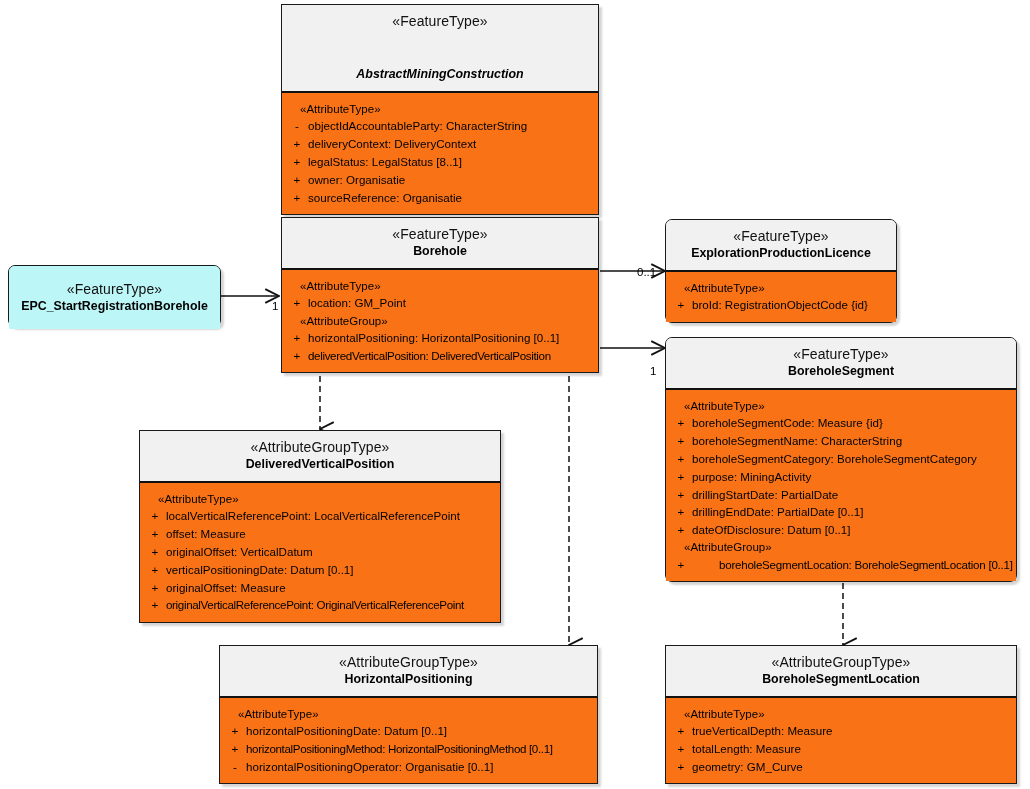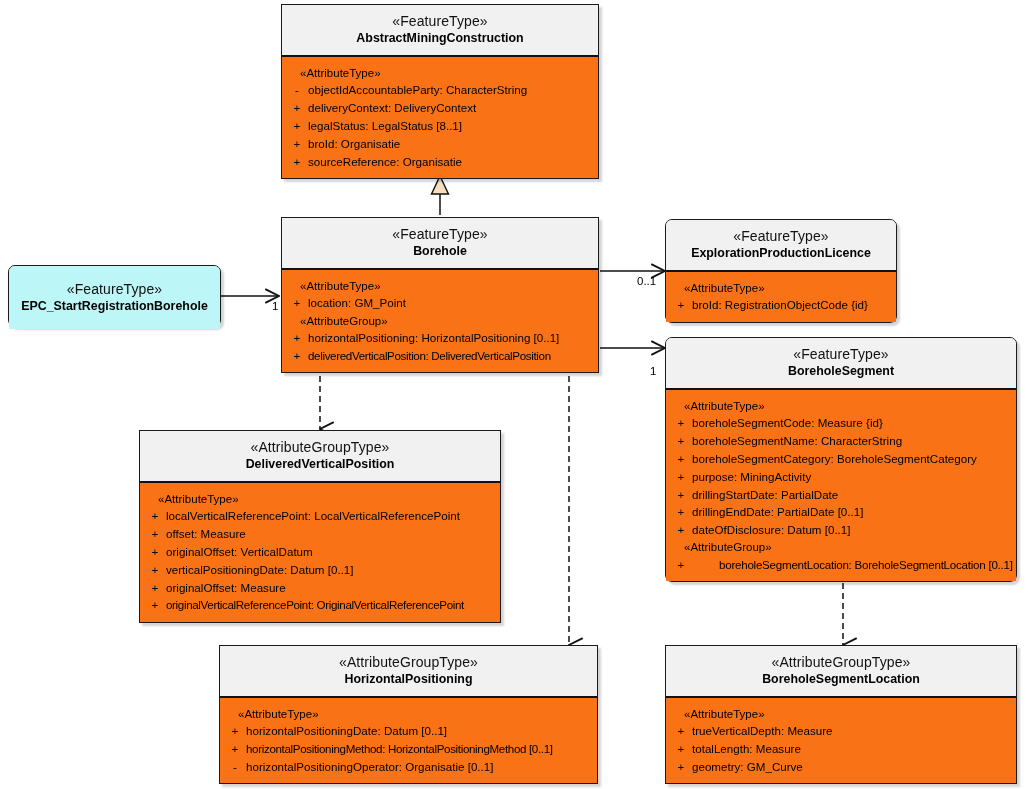--- a/index.html
+++ b/index.html
@@ -24,21 +24,21 @@
     background:#f1f1f1;
     border-bottom:2.4px solid #111;
     text-align:center;
     padding:7px 4px 8px 4px;
     line-height:1.32;
   }
   .uml.rounded .hdr{border-radius:6px 6px 0 0;}
   .uml.nobody .hdr{border-bottom:none;}
   .stereo{font-size:14px;color:#111;letter-spacing:0.1px;}
   .cname{font-size:12.4px;font-weight:bold;color:#000;}
-  .cname.abstract{}
+  .cname.abstract{font-style:italic;margin-top:36px;}
   .uml .body{
     padding:8px 4px 7px 4px;
     background:#f97316;
   }
   .grp{
     font-size:11.5px;
     padding:2px 0 3px 14px;
   }
   .attr{
     display:flex;
@@ -106,21 +106,21 @@
     <g>
       <line x1="569" y1="376" x2="569" y2="645" stroke="#111" stroke-width="1.5" stroke-dasharray="6,4" marker-end="url(#openArrowDown)"></line>
     </g>
 
     <g>
       <line x1="843" y1="583" x2="843" y2="645" stroke="#111" stroke-width="1.5" stroke-dasharray="6,4" marker-end="url(#openArrowDown)"></line>
     </g>
   </svg>
 
   <div class="mult" style="left:272px;top:300px;">1</div>
-  <div class="mult" style="left:637px;top:275px;">0..1</div>
+  <div class="mult" style="left:637px;top:266px;">0..1</div>
   <div class="mult" style="left:650px;top:365px;">1</div>
 
   <div class="uml" style="left:281px;top:4px;width:318px;">
     <div class="hdr">
       <div class="stereo">«FeatureType»</div>
       <div class="cname abstract">AbstractMiningConstruction</div>
     </div>
     <div class="body">
       <div class="grp">«AttributeType»</div>
       <div class="attr">
@@ -130,21 +130,21 @@
       <div class="attr">
         <span class="vis">+</span>
         <span class="txt">deliveryContext: DeliveryContext</span>
       </div>
       <div class="attr">
         <span class="vis">+</span>
         <span class="txt">legalStatus: LegalStatus [8..1]</span>
       </div>
       <div class="attr">
         <span class="vis">+</span>
-        <span class="txt">broId: Organisatie</span>
+        <span class="txt">owner: Organisatie</span>
       </div>
       <div class="attr">
         <span class="vis">+</span>
         <span class="txt">sourceReference: Organisatie</span>
       </div>
     </div>
   </div>
 
   <div class="uml" style="left:281px;top:217px;width:318px;">
     <div class="hdr">

